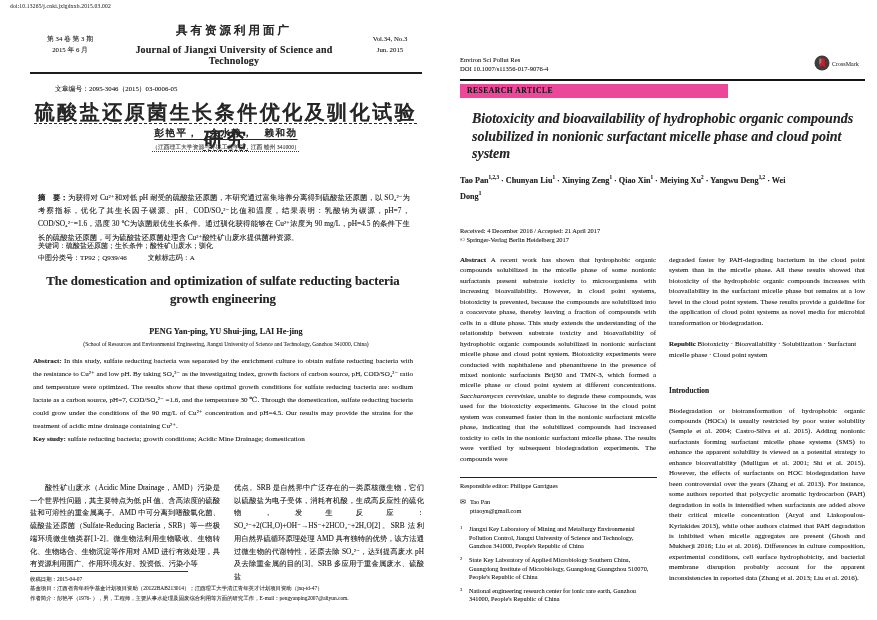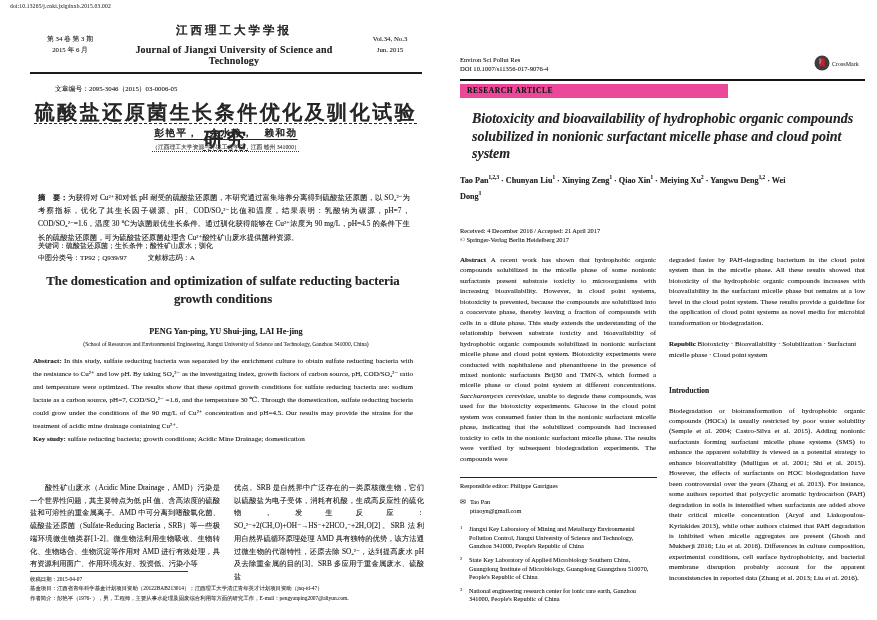--- a/index.html
+++ b/index.html
@@ -80,42 +80,42 @@
 
   <div class="page" id="page-left">
     <div class="lp-doi">doi:10.13265/j.cnki.jxlgdxxb.2015.03.002</div>
 
     <div class="lp-header">
       <div class="lp-h-left">
         <div>第 34 卷 第 3 期</div>
         <div>2015 年 6 月</div>
       </div>
       <div class="lp-h-center">
-        <div class="jcn">江西理工大学学报</div>
+        <div class="jcn">具有资源利用面广</div>
         <div class="jen">Journal of Jiangxi University of Science and Technology</div>
       </div>
       <div class="lp-h-right">
         <div>Vol.34, No.3</div>
         <div>Jun. 2015</div>
       </div>
     </div>
 
     <div class="lp-artno">文章编号：2095-3046（2015）03-0006-05</div>
 
     <div class="lp-title"><span>硫酸盐还原菌生长条件优化及驯化试验研究</span></div>
     <div class="lp-authors"><span>彭艳平，　余水静，　赖和劲</span></div>
     <div class="lp-affil"><span>（江西理工大学资源与环境工程学院，江西 赣州 341000）</span></div>
 
     <div class="lp-abs">
       <span class="b">摘　要：</span><span>为获得对 Cu²⁺和对低 pH 耐受的硫酸盐还原菌，本研究通过富集培养分离得到硫酸盐还原菌，以 SO₄²⁻为考察指标，优化了其生长因子碳源、pH、COD/SO₄²⁻比值和温度，结果表明：乳酸钠为碳源，pH=7，COD/SO₄²⁻=1.6，温度 30 ℃为该菌最优生长条件。通过驯化获得能够在 Cu²⁺浓度为 90 mg/L，pH=4.5 的条件下生长的硫酸盐还原菌，可为硫酸盐还原菌处理含 Cu²⁺酸性矿山废水提供菌种资源。</span>
     </div>
     <div class="lp-kw">关键词：硫酸盐还原菌；生长条件；酸性矿山废水；驯化</div>
-    <div class="lp-clc">中图分类号：TP92；Q939/97　　　文献标志码：A</div>
+    <div class="lp-clc">中图分类号：TP92；Q939/46　　　文献标志码：A</div>
 
-    <div class="lp-entitle">The domestication and optimization of sulfate reducting bacteria growth conditions</div>
+    <div class="lp-entitle">The domestication and optimization of sulfate reducting bacteria growth engineering</div>
     <div class="lp-enauthors">PENG Yan-ping, YU Shui-jing, LAI He-jing</div>
     <div class="lp-enaffil">(School of Resources and Environmental Engineering, Jiangxi University of Science and Technology, Ganzhou 341000, China)</div>
 
     <div class="lp-enabs">
       <div><span class="b">Abstract:</span><span> In this study, sulfate reducting bacteria was separated by the enrichment culture to obtain sulfate reducting bacteria with the resistance to Cu²⁺ and low pH. By taking SO₄²⁻ as the investigating index, growth factors of carbon source, pH, COD/SO₄²⁻ ratio and temperature were optimized. The results show that these optimal growth conditions for sulfate reducing bacteria are: sodium lactate as a carbon source, pH=7, COD/SO₄²⁻ =1.6, and the temperature 30 ℃. Through the domestication, sulfate reducting bacteria could grow under the conditions of the 90 mg/L of Cu²⁺ concentration and pH=4.5. Our results may provide the strains for the treatment of acidic mine drainage containing Cu²⁺.</span></div>
       <div class="lp-enkw"><span class="b">Key study:</span><span> sulfate reducting bacteria; growth conditions; Acidic Mine Drainage; domestication</span></div>
     </div>
 
     <div class="lp-body">
       <div class="lp-col lp-col1">酸性矿山废水（Acidic Mine Drainage，AMD）污染是一个世界性问题，其主要特点为低 pH 值、含高浓度的硫酸盐和可溶性的重金属离子。AMD 中可分离到嗜酸氧化菌、硫酸盐还原菌（Sulfate-Reducing Bacteria，SRB）等一些极端环境微生物类群[1-2]。微生物法利用生物吸收、生物转化、生物络合、生物沉淀等作用对 AMD 进行有效处理，具有资源利用面广、作用环境友好、投资低、污染小等</div>

